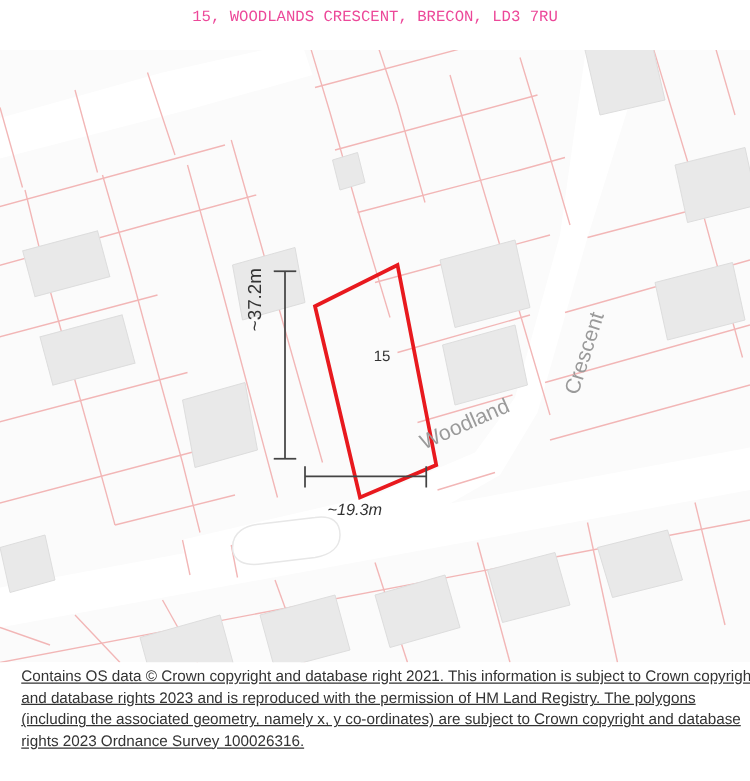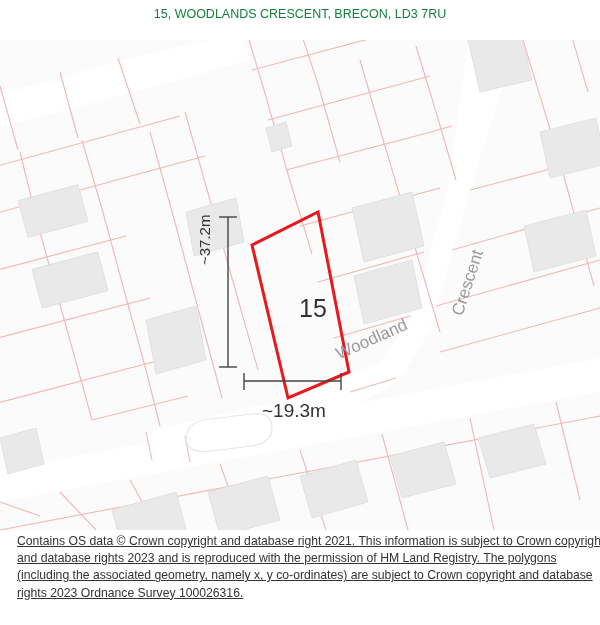--- a/index.html
+++ b/index.html
@@ -15,23 +15,24 @@
     overflow: hidden;
     position: relative;
   }
   .header {
     width: 600px;
     padding-top: 6px;
     text-align: center;
   }
   .header .title {
     font-size: 12.5px;
-    color: #15803d;
+    color: #ec4899;
     line-height: 16px;
     white-space: nowrap;
+    font-family: Liberation Mono, monospace;
   }
   .header .subtitle {
     font-size: 12.5px;
     color: #333333;
     line-height: 16px;
     white-space: nowrap;
   }
   .map-wrap {
     position: absolute;
     top: 40px;
@@ -49,41 +50,41 @@
     left: 200px;
     top: 78px;
     font-size: 19px;
     color: #333333;
     letter-spacing: 0.2px;
   }
   .plot-number {
     position: absolute;
     left: 299px;
     top: 238px;
-    font-size: 25px;
-    color: #333333;
-    margin-top: 16px;
+    font-size: 12px;
+    color: #333333;
   }
   .dim-vert {
     position: absolute;
     left: 196px;
     top: 225px;
     font-size: 15px;
     color: #333333;
     transform: rotate(-90deg);
     transform-origin: left top;
     white-space: nowrap;
   }
   .dim-horiz {
     position: absolute;
     left: 262px;
     top: 360px;
-    font-size: 19px;
-    color: #333333;
-    white-space: nowrap;
+    font-size: 13px;
+    color: #333333;
+    white-space: nowrap;
+    font-style: italic;
   }
   .street-label {
     position: absolute;
     left: 333px;
     top: 306px;
     font-size: 17px;
     color: #9a9a9a;
     white-space: nowrap;
     transform: rotate(-24deg);
     transform-origin: left top;

